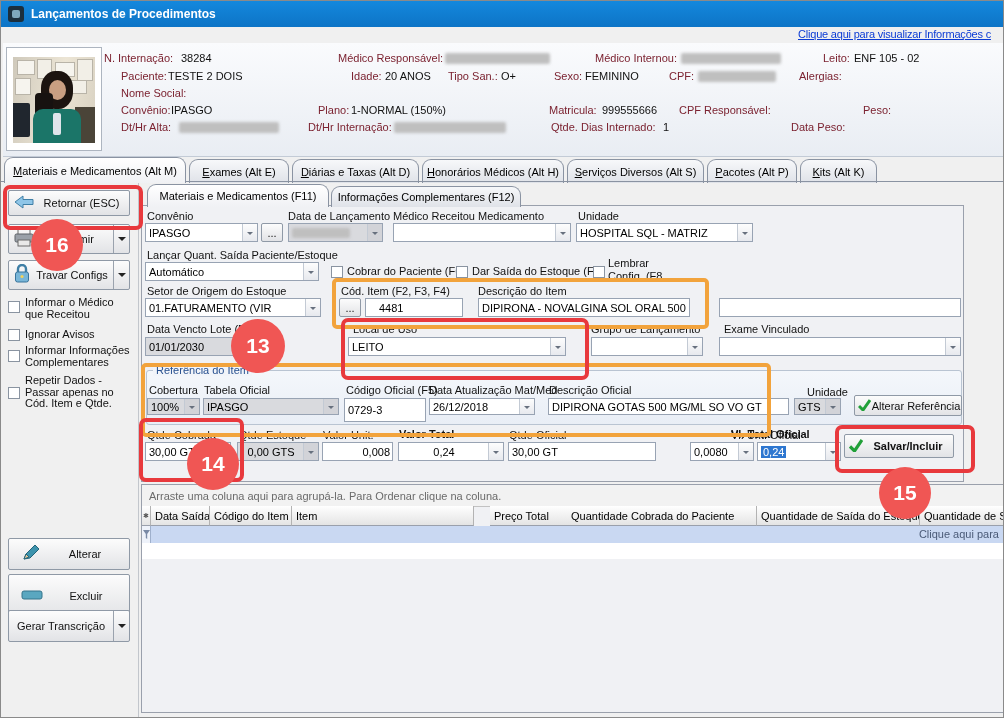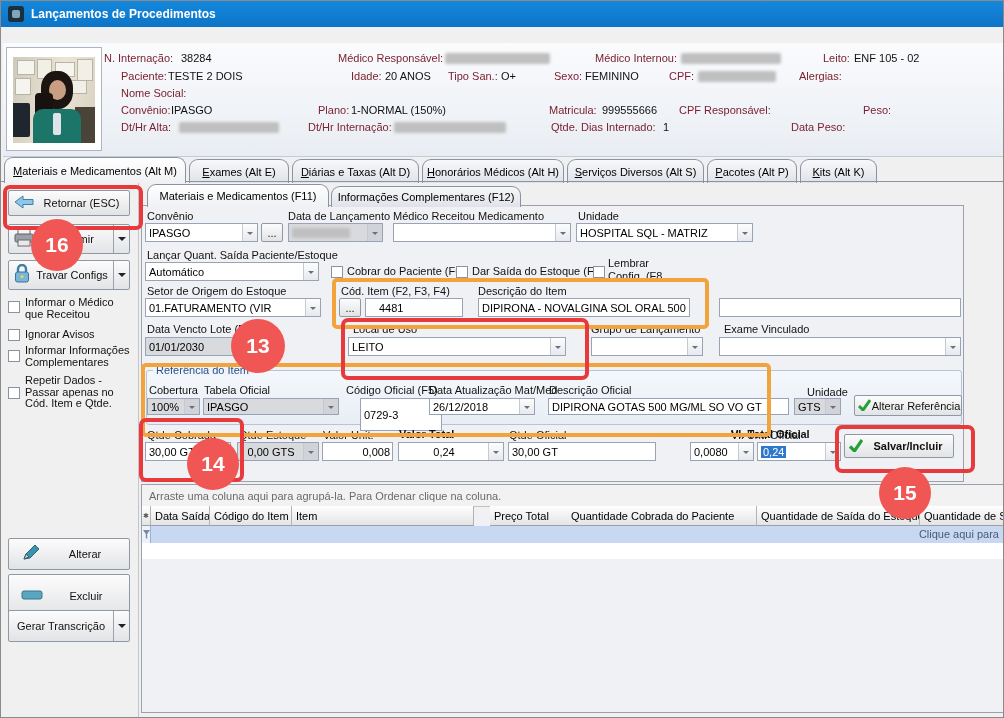--- a/index.html
+++ b/index.html
@@ -54,20 +54,23 @@
 
 <div id="app">
 
   <div class="abs" style="left:0;top:0;width:1004px;height:26px;background:linear-gradient(#1488dd,#0d74c6);">
     <div class="abs" style="left:7px;top:5px;width:16px;height:16px;background:#1c2f3d;border-radius:3px;">
       <div class="abs" style="left:4px;top:4px;width:8px;height:8px;background:#7fa8bd;border-radius:2px;"></div>
     </div>
     <span class="abs" style="left:30px;top:6px;color:#fff;font-weight:bold;font-size:12px;white-space:nowrap;">Lançamentos de Procedimentos</span>
   </div>
 
+  <div class="abs" style="left:797px;top:27px;width:207px;height:15px;overflow:hidden;">
+    <span class="t" style="color:#0b3bd4;text-decoration:underline;letter-spacing:-0.2px;">Clique aqui para visualizar Informações c</span>
+  </div>
 
   <div class="abs" style="left:2px;top:42px;width:1000px;height:113px;background:linear-gradient(#fafbfd,#e9edf3);border-bottom:1px solid #c3cbd6;"></div>
 
   <div class="abs" style="left:5px;top:46px;width:96px;height:104px;background:#fff;border:1px solid #adb5c0;box-sizing:border-box;">
     <div class="abs" style="left:6px;top:9px;width:82px;height:86px;overflow:hidden;background:linear-gradient(100deg,#cfc9bb,#ece5d5 55%,#d8d1c1);">
       <div class="abs" style="left:4px;top:3px;width:16px;height:13px;background:#f6f4ee;border:1px solid #b9b4a8;"></div>
       <div class="abs" style="left:24px;top:2px;width:13px;height:18px;background:#f2efe7;border:1px solid #b9b4a8;"></div>
       <div class="abs" style="left:42px;top:5px;width:18px;height:13px;background:#f6f4ee;border:1px solid #b9b4a8;"></div>
       <div class="abs" style="left:64px;top:2px;width:14px;height:20px;background:#f2efe7;border:1px solid #b9b4a8;"></div>
       <div class="abs" style="left:2px;top:21px;width:14px;height:15px;background:#f6f4ee;border:1px solid #b9b4a8;"></div>
@@ -304,21 +307,21 @@
   <div class="field dd dis" style="left:146px;top:397px;width:53px;height:17px;align-items:center;">
     <span class="v">100%</span>
       <span class="arr"></span>
   </div>
   <span class="t abs" style="left:203px;top:383px;">Tabela Oficial</span>
   <div class="field dd dis" style="left:202px;top:397px;width:136px;height:17px;">
     <span class="v">IPASGO</span>
       <span class="arr"></span>
   </div>
   <span class="t abs" style="left:345px;top:383px;">Código Oficial (F5)</span>
-  <div class="field" style="left:343px;top:397px;width:82px;height:33px;margin-left:16px;">
+  <div class="field" style="left:343px;top:397px;width:82px;height:24px;">
     <span class="v">0729-3</span>
   </div>
   <span class="t abs" style="left:428px;top:383px;">Data Atualização Mat/Med</span>
   <div class="field dd" style="left:428px;top:397px;width:106px;height:17px;">
     <span class="v">26/12/2018</span>
       <span class="arr"></span>
   </div>
   <span class="t abs" style="left:548px;top:383px;">Descrição Oficial</span>
   <div class="field" style="left:547px;top:397px;width:241px;height:17px;">
     <span class="v">DIPIRONA GOTAS 500 MG/ML SO  VO  GT</span>

